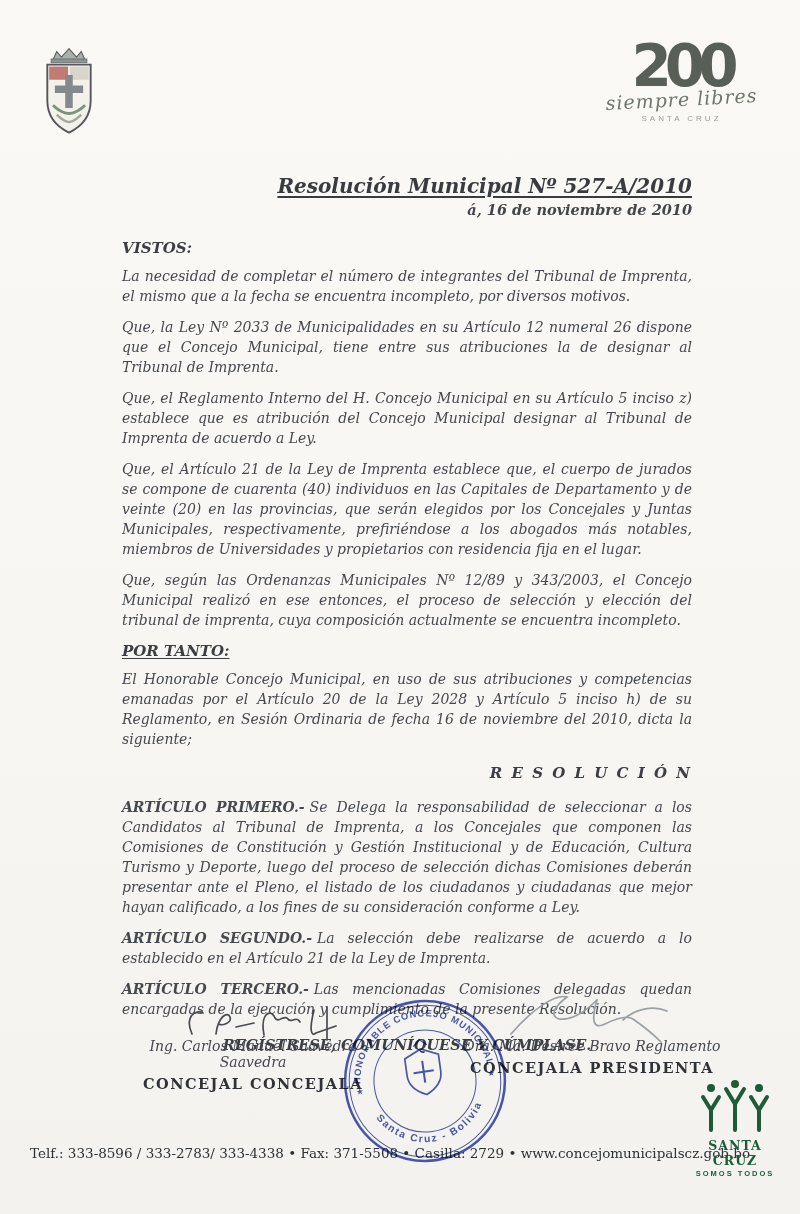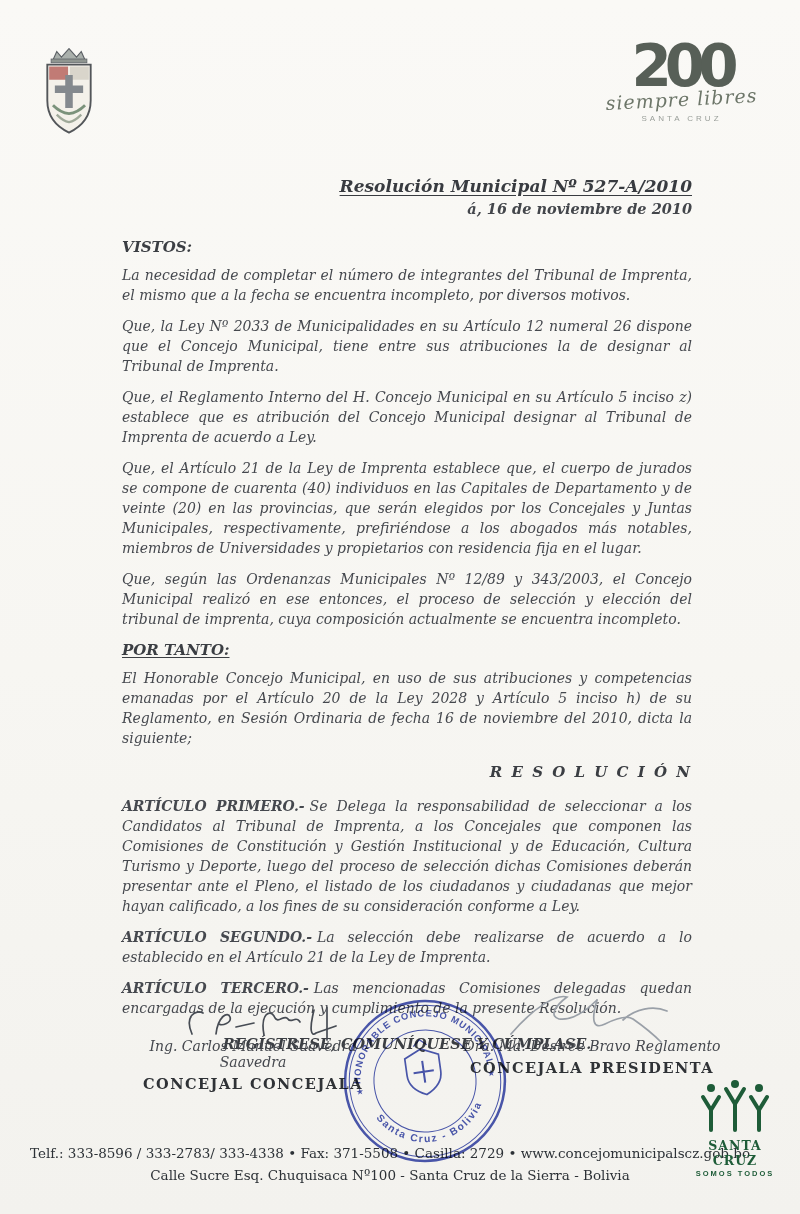--- a/index.html
+++ b/index.html
@@ -29,21 +29,21 @@
     font-family:"Liberation Sans", sans-serif; font-size:8px; letter-spacing:3px;
     color:#999e99; margin-top:4px;
   }
   
   .content {
     position:absolute; left:122px; top:176px; width:570px;
     font-style:italic; font-size:14px; line-height:20px; text-align:justify;
   }
   .res-title-row { text-align:right; margin-bottom:2px; }
   .res-title {
-    font-weight:bold; font-size:17px; color:#383b40;
+    font-weight:bold; font-size:20px; color:#383b40;
     text-decoration:underline; text-underline-offset:3px;
   }
   .res-date { text-align:right; font-weight:bold; font-size:14.5px; color:#43464b; margin-bottom:18px; }
   .heading { font-weight:bold; font-size:15px; color:#3b3e43; margin-bottom:8px; text-align:left; }
   .heading.underlined { text-decoration:underline; text-underline-offset:2px; }
   .para { margin-bottom:11px; }
   .center-heading {
     text-align:right; font-weight:bold; font-size:15px; letter-spacing:2px;
     color:#3b3e43; margin:14px 0 14px 0;
   }
@@ -202,16 +202,15 @@
         <circle cx="37" cy="4" r="4"></circle>
         <circle cx="61" cy="8" r="4"></circle>
       </g>
     </svg>
     <div class="name">SANTA CRUZ</div>
     <div class="slogan">SOMOS TODOS</div>
   </div>
 
   <div class="footer">
     <div>Telf.: 333-8596 / 333-2783/ 333-4338  •  Fax: 371-5508  •  Casilla: 2729  •  www.concejomunicipalscz.gob.bo</div>
-    <div>Calle Sucre Esq. Chuquisaca Nº100  -  Santa Cruz de la Sierra - Bolivia</div>
   </div>
 
 </div>
 
 </body></html>

